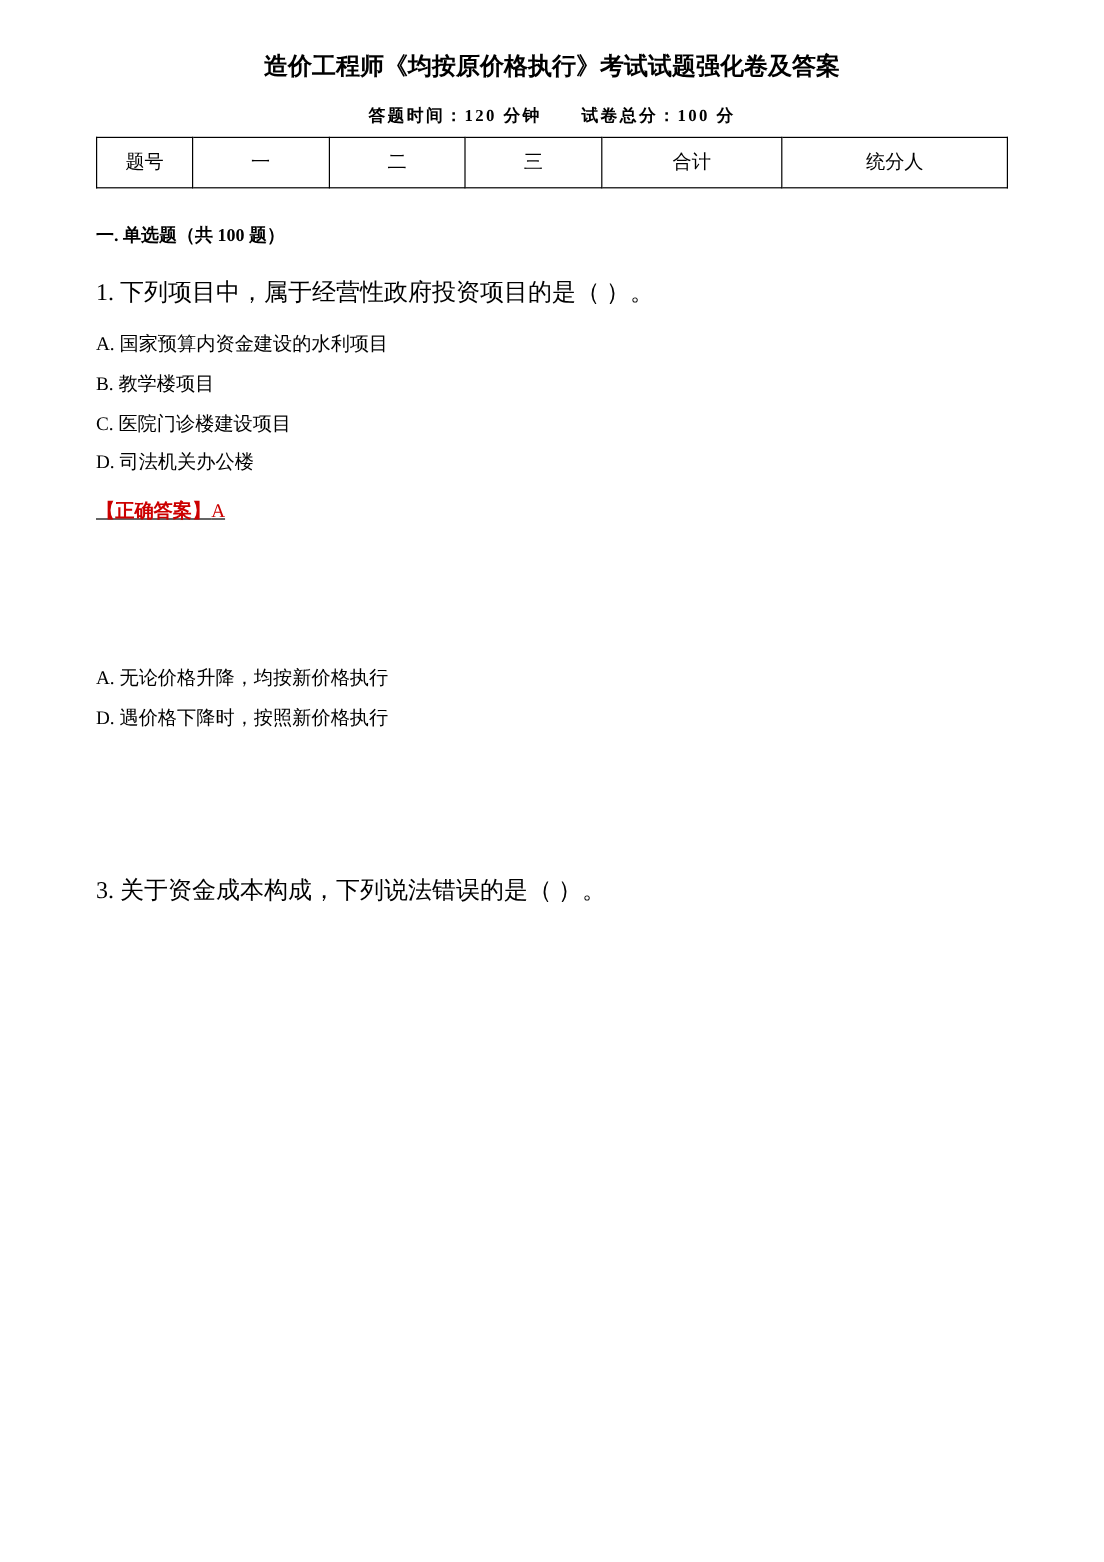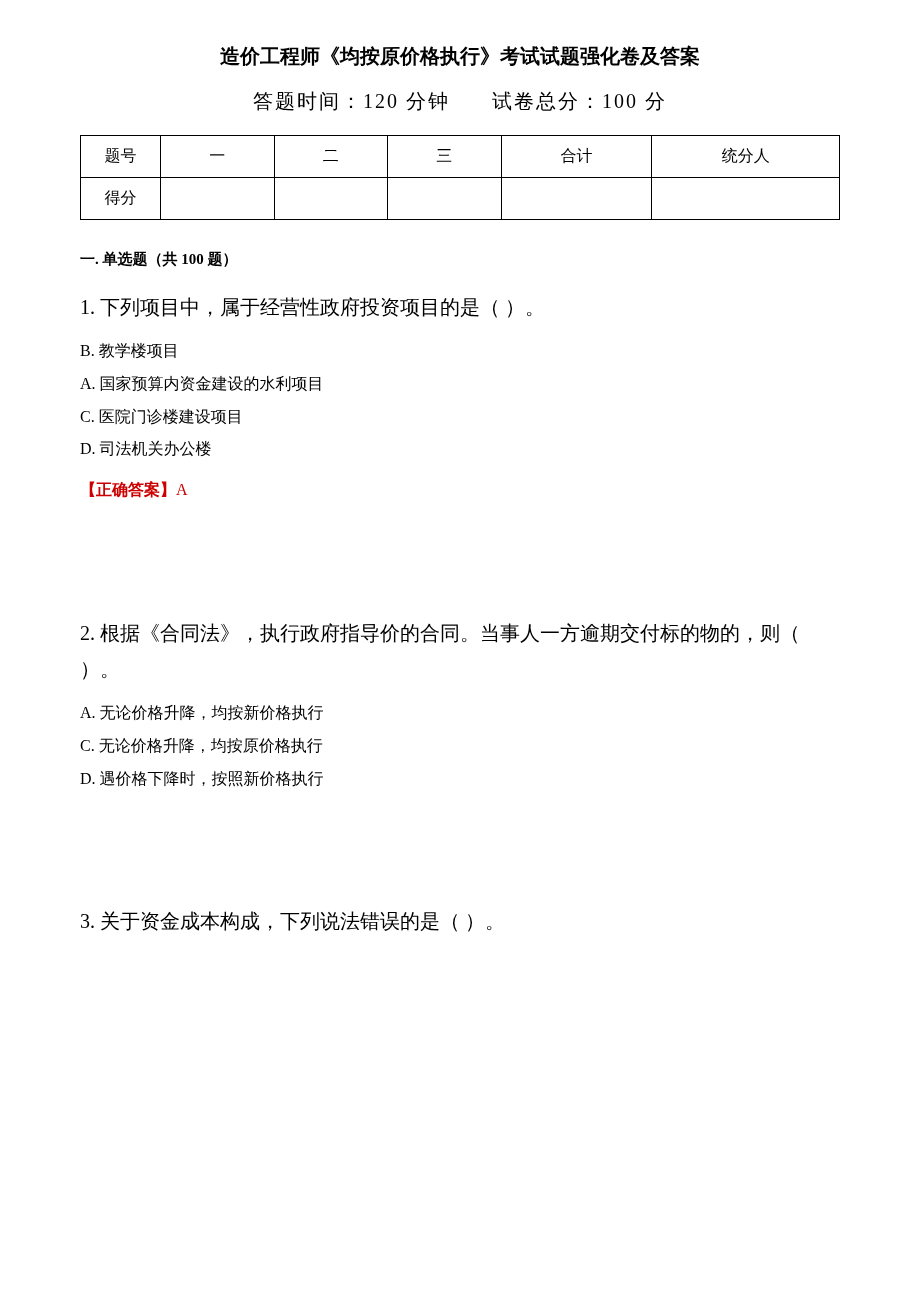--- a/index.html
+++ b/index.html
@@ -21,23 +21,23 @@
     .page-title {
       text-align: center;
       font-size: 20px;
       font-weight: bold;
       margin-bottom: 16px;
       line-height: 1.6;
     }
 
     .exam-info {
       text-align: center;
-      font-size: 20px;
-      font-weight: normal;
-      margin-bottom: 20px;
+      font-size: 14px;
+      font-weight: bold;
+      margin-bottom: 8px;
       letter-spacing: 2px;
     }
 
     .score-table {
       width: 100%;
       border-collapse: collapse;
       margin-bottom: 30px;
     }
 
     .score-table td, .score-table th {
@@ -72,20 +72,21 @@
     .option {
       font-size: 16px;
       line-height: 1.8;
       margin-bottom: 4px;
     }
 
     .answer-line {
       margin-top: 12px;
       font-size: 16px;
       line-height: 1.8;
+      text-decoration: underline;
     }
 
     .answer-bracket {
       color: #cc0000;
       font-weight: bold;
     }
 
     .answer-value {
       color: #cc0000;
     }
@@ -108,55 +109,43 @@
 <table class="score-table">
   <tbody>
       <tr>
     <td>题号</td>
     <td>一</td>
     <td>二</td>
     <td>三</td>
     <td>合计</td>
     <td>统分人</td>
   </tr>
-  <tr>
-    <td>得分</td>
-    <td></td>
-    <td></td>
-    <td></td>
-    <td></td>
-    <td></td>
-  </tr>
 </tbody>
   </table>
 
 <div class="section-title">一. 单选题（共 100 题）</div>
 
 <div class="question-block">
   <p class="question-text">
     <span>1</span>. <span>下列项目中，属于经营性政府投资项目的是（       ）。</span>
   </p>
+  <p class="option">A. 国家预算内资金建设的水利项目</p>
   <p class="option">B. 教学楼项目</p>
-  <p class="option">A. 国家预算内资金建设的水利项目</p>
   <p class="option">C. 医院门诊楼建设项目</p>
   <p class="option">D. 司法机关办公楼</p>
   <div class="answer-line">
     <span class="answer-bracket">【正确答案】</span><span class="answer-value">A</span>
   </div>
 </div>
 
 <div class="spacer"></div>
 <div class="spacer"></div>
 
 <div class="question-block">
-  <p class="question-text">
-    <span>2</span>. <span>根据《合同法》，执行政府指导价的合同。当事人一方逾期交付标的物的，则（       ）。</span>
-  </p>
   <p class="option">A. 无论价格升降，均按新价格执行</p>
-  <p class="option">C. 无论价格升降，均按原价格执行</p>
   <p class="option">D. 遇价格下降时，按照新价格执行</p>
 </div>
 
 <div class="spacer"></div>
 <div class="spacer"></div>
 
 <div class="question-block">
   <p class="question-text">
     <span>3</span>. <span>关于资金成本构成，下列说法错误的是（       ）。</span>
   </p>

